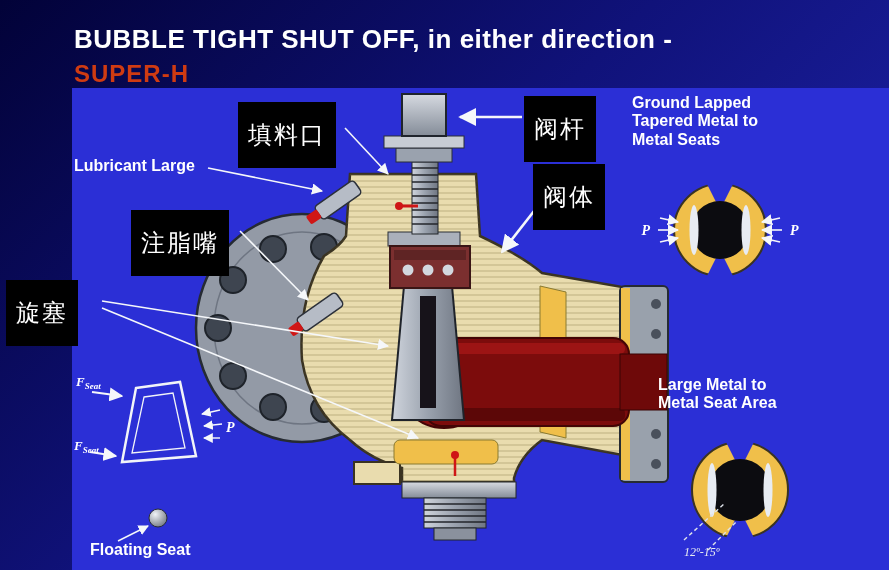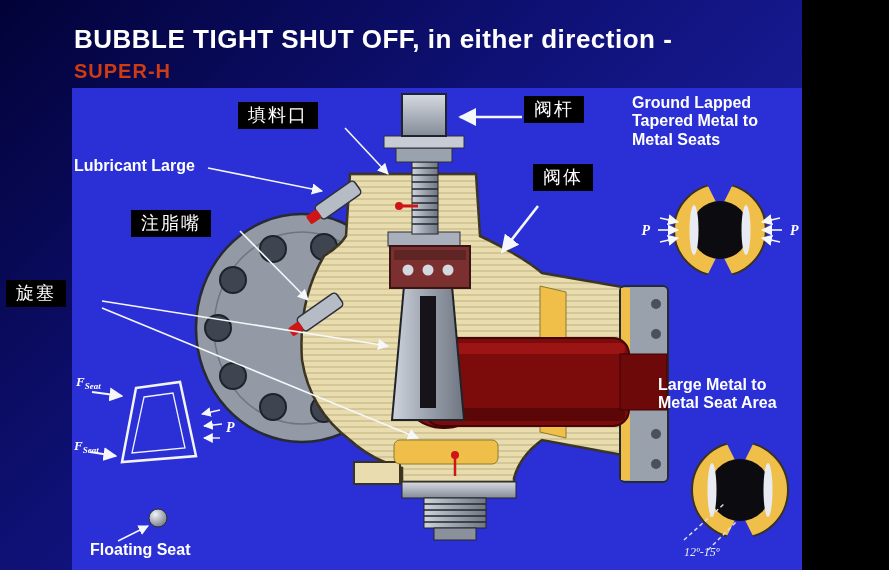--- a/index.html
+++ b/index.html
@@ -1,36 +1,36 @@
 <!DOCTYPE html>
 <html><head>
 <meta charset="utf-8">
 <style>
   html,body{margin:0;padding:0;background:#000;}
   .page{
-    position:relative;width:802px;height:570px;overflow:hidden;
+    position:relative;width:889px;height:570px;overflow:hidden;
     background:linear-gradient(135deg,#020238 0%,#10127a 45%,#2228b8 100%);
     font-family:"Liberation Sans",sans-serif;
   }
   .title{
     position:absolute;left:74px;top:24px;color:#ffffff;
     font-size:26px;font-weight:bold;letter-spacing:.5px;white-space:nowrap;
   }
   .subtitle{
     position:absolute;left:74px;top:60px;color:#cf3b12;
-    font-size:20px;font-weight:bold;letter-spacing:1px;
+    font-size:24px;font-weight:bold;letter-spacing:1px;
   }
   .photo{
     position:absolute;left:72px;top:88px;width:817px;height:482px;
     background:#2b2fd6;
   }
   .photo svg{position:absolute;left:0;top:0;}
   .cn-label{
     position:absolute;background:#000000;color:#ffffff;
-    font-size:18px;line-height:1.25;padding:2px 10px;letter-spacing:2px;
+    font-size:24px;line-height:1.25;padding:18px 10px;letter-spacing:2px;
     white-space:nowrap;
   }
   .en-label{
     position:absolute;color:#ffffff;font-weight:bold;font-size:16px;
     line-height:1.15;
   }
   .en-center{}
   
   .plabel{fill:#ffffff;font:italic bold 14px "Liberation Serif",serif;}
   .fseat{fill:#ffffff;font:italic bold 13px "Liberation Serif",serif;}

